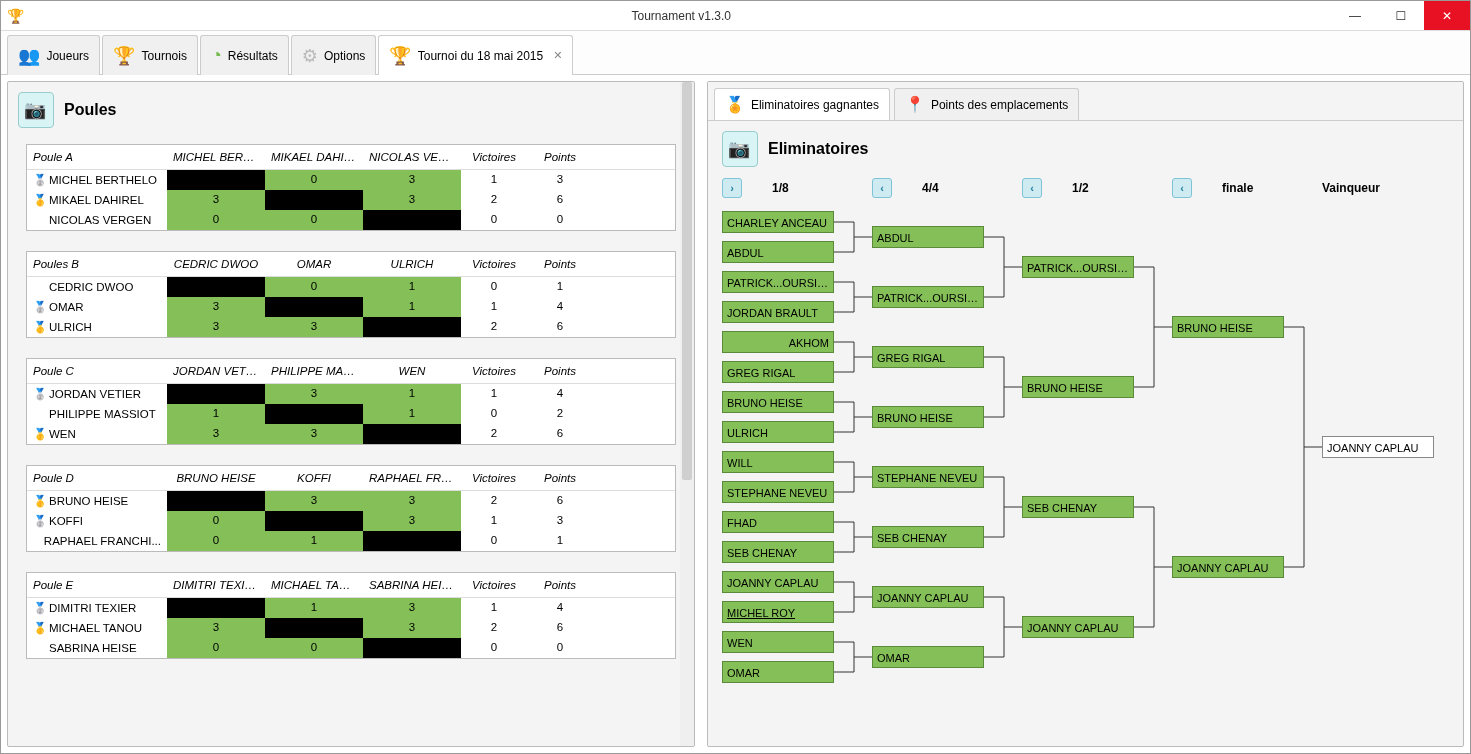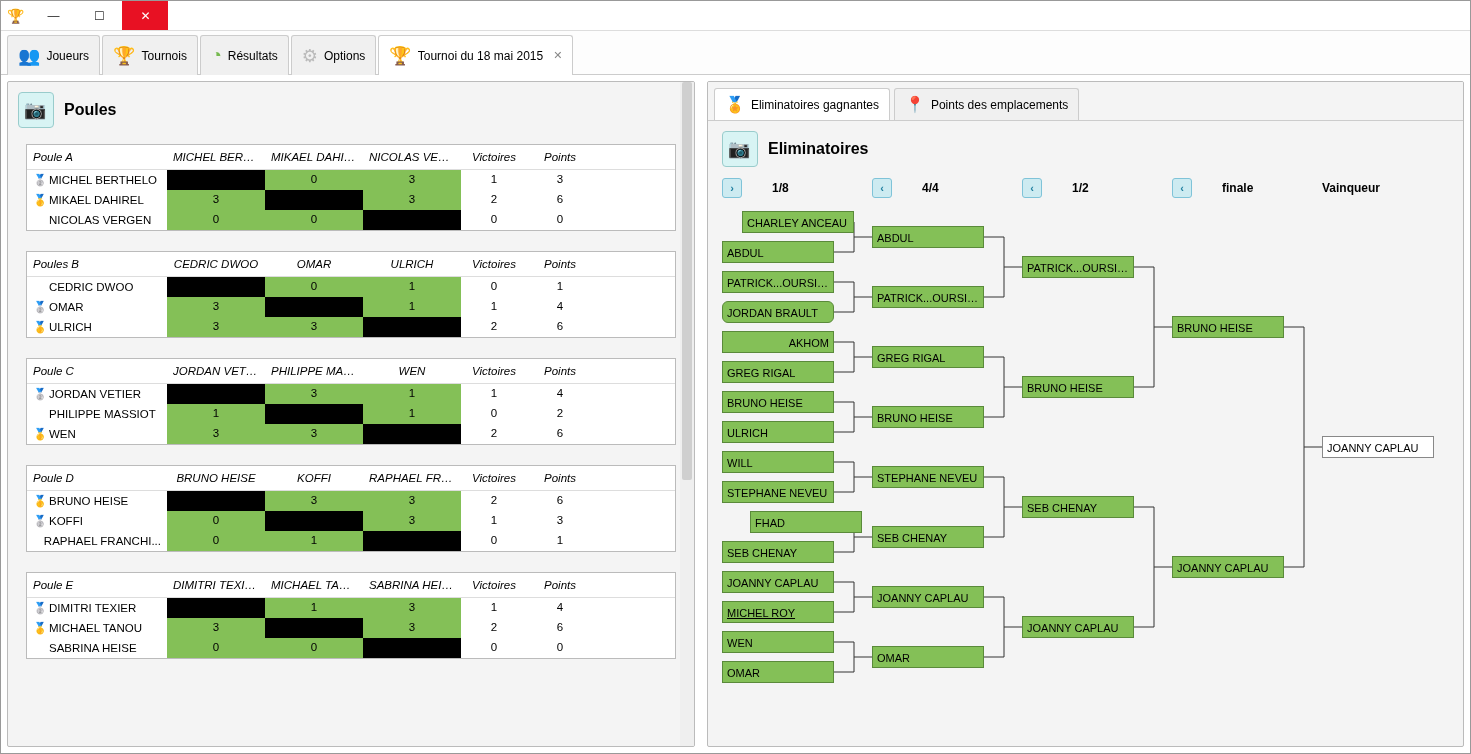--- a/index.html
+++ b/index.html
@@ -72,20 +72,21 @@
 .scrollbar-stub { position:absolute; right:0; top:0; width:14px; height:100%; background:#efefef; }
 .scrollbar-stub .thumb { position:absolute; left:2px; right:2px; top:0; height:60%; background:#cfcfcf; border-radius:2px; }
 </style>
 </head>
 <body>
 
 <div class="window">
 
   <div class="titlebar">
     <span class="app-icon">🏆</span>
+    <div class="title">Tournament v1.3.0</div>
     <div class="winbtns">
       <div class="winbtn">—</div>
       <div class="winbtn">☐</div>
       <div class="winbtn close">✕</div>
     </div>
   </div>
 
   <div class="tabstrip">
     <div class="tab">
       <span class="tab-icon ic-players">👥</span>
@@ -435,31 +436,31 @@
               <line x1="432" y1="116" x2="450" y2="116"></line>
               <line x1="412" y1="296" x2="432" y2="296"></line>
               <line x1="412" y1="416" x2="432" y2="416"></line>
               <line x1="432" y1="296" x2="432" y2="416"></line>
               <line x1="432" y1="356" x2="450" y2="356"></line>
               <line x1="562" y1="116" x2="582" y2="116"></line>
               <line x1="562" y1="356" x2="582" y2="356"></line>
               <line x1="582" y1="116" x2="582" y2="356"></line>
               <line x1="582" y1="236" x2="600" y2="236"></line>
             </svg>
-        <div class="seed" style="left: 0px; top: 0px; margin-left: 20px;">CHARLEY ANCEAU</div>
+        <div class="seed" style="left: 0px; top: 0px;">CHARLEY ANCEAU</div>
             <div class="seed" style="left: 0px; top: 30px;">ABDUL</div>
             <div class="seed" style="left: 0px; top: 60px;">PATRICK...OURSIKO</div>
-            <div class="seed" style="left: 0px; top: 90px; border-radius: 6px;">JORDAN BRAULT</div>
+            <div class="seed" style="left: 0px; top: 90px;">JORDAN BRAULT</div>
             <div class="seed" style="left: 0px; top: 120px; text-align: right;">AKHOM</div>
             <div class="seed" style="left: 0px; top: 150px;">GREG RIGAL</div>
             <div class="seed" style="left: 0px; top: 180px;">BRUNO HEISE</div>
             <div class="seed" style="left: 0px; top: 210px;">ULRICH</div>
             <div class="seed" style="left: 0px; top: 240px;">WILL</div>
             <div class="seed" style="left: 0px; top: 270px;">STEPHANE NEVEU</div>
-            <div class="seed" style="left: 0px; top: 300px; margin-left: 28px;">FHAD</div>
+            <div class="seed" style="left: 0px; top: 300px;">FHAD</div>
             <div class="seed" style="left: 0px; top: 330px;">SEB CHENAY</div>
             <div class="seed" style="left: 0px; top: 360px;">JOANNY CAPLAU</div>
             <div class="seed" style="left: 0px; top: 390px; text-decoration: underline;">MICHEL ROY</div>
             <div class="seed" style="left: 0px; top: 420px;">WEN</div>
             <div class="seed" style="left: 0px; top: 450px;">OMAR</div>
             <div class="seed" style="left: 150px; top: 15px;">ABDUL</div>
             <div class="seed" style="left: 150px; top: 75px;">PATRICK...OURSIKO</div>
             <div class="seed" style="left: 150px; top: 135px;">GREG RIGAL</div>
             <div class="seed" style="left: 150px; top: 195px;">BRUNO HEISE</div>
             <div class="seed" style="left: 150px; top: 255px;">STEPHANE NEVEU</div>

